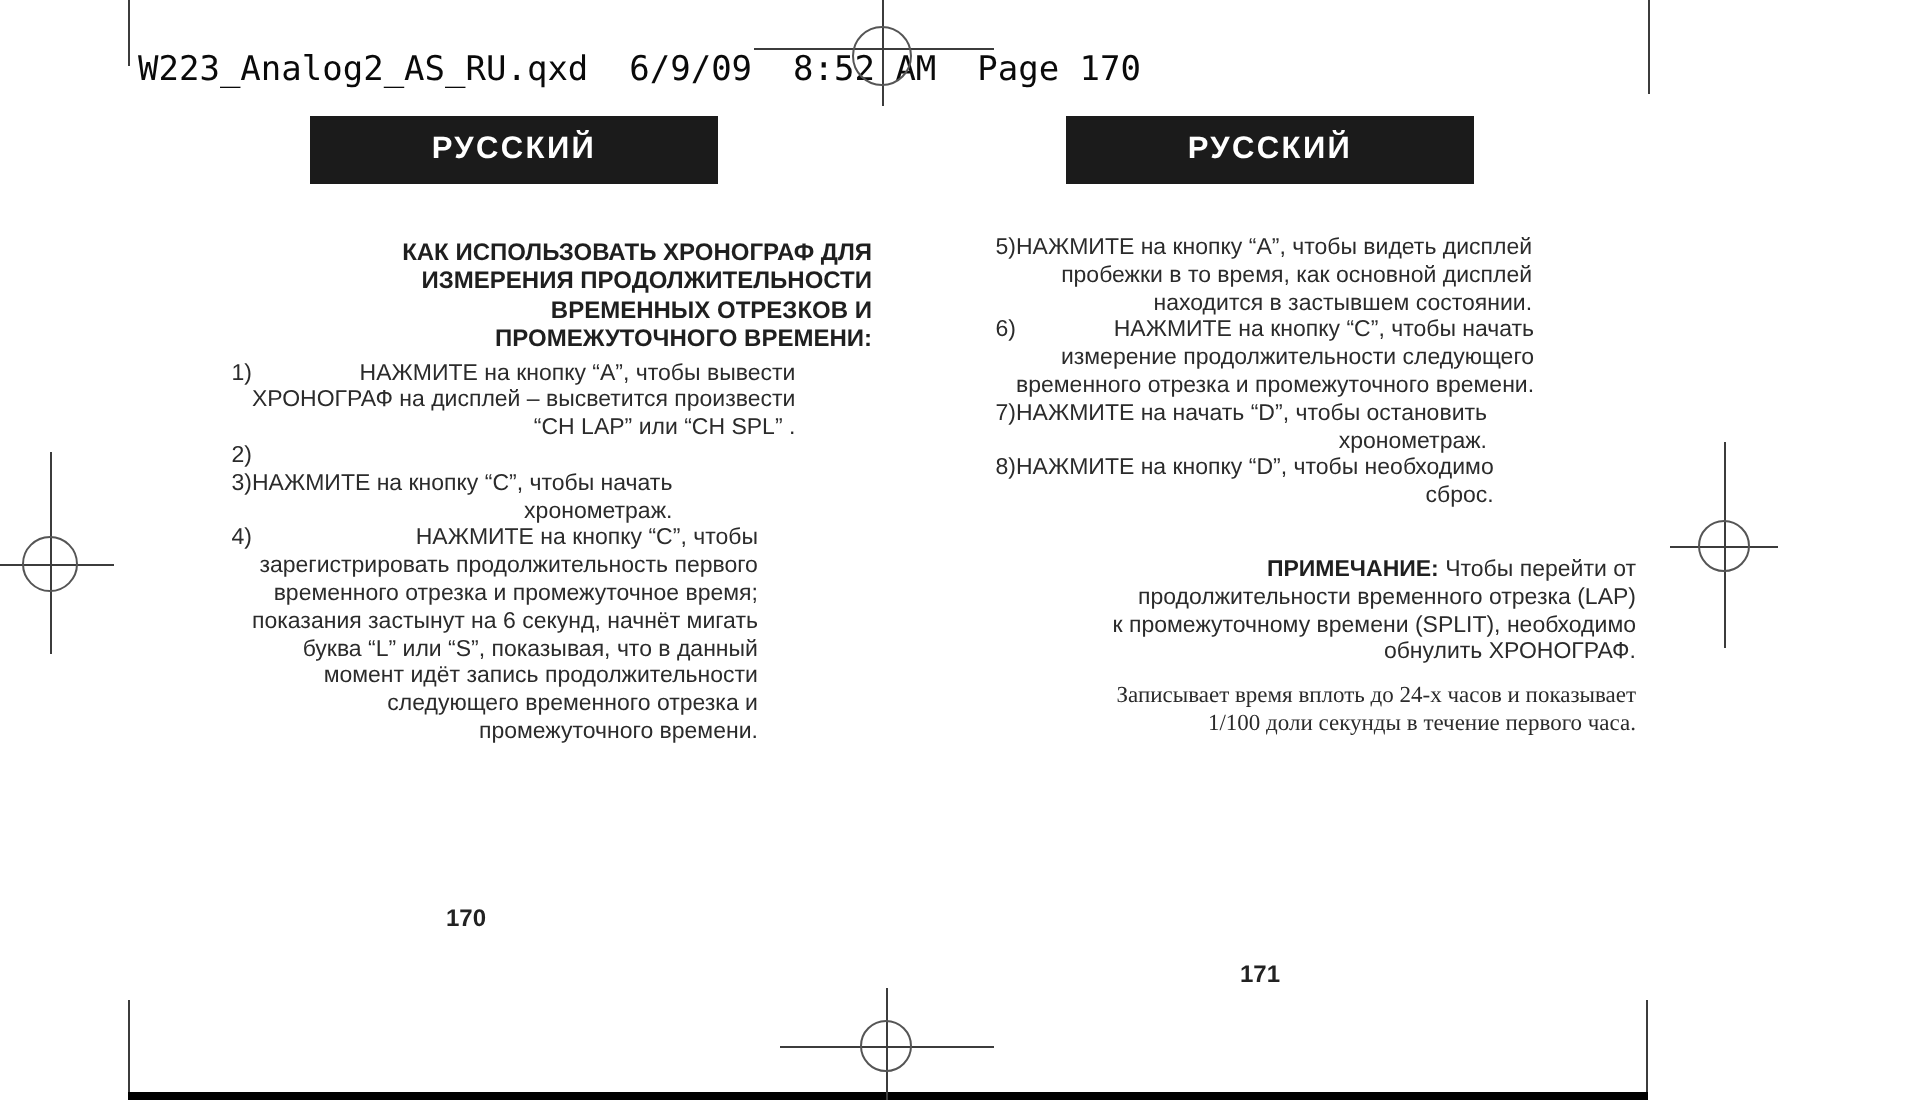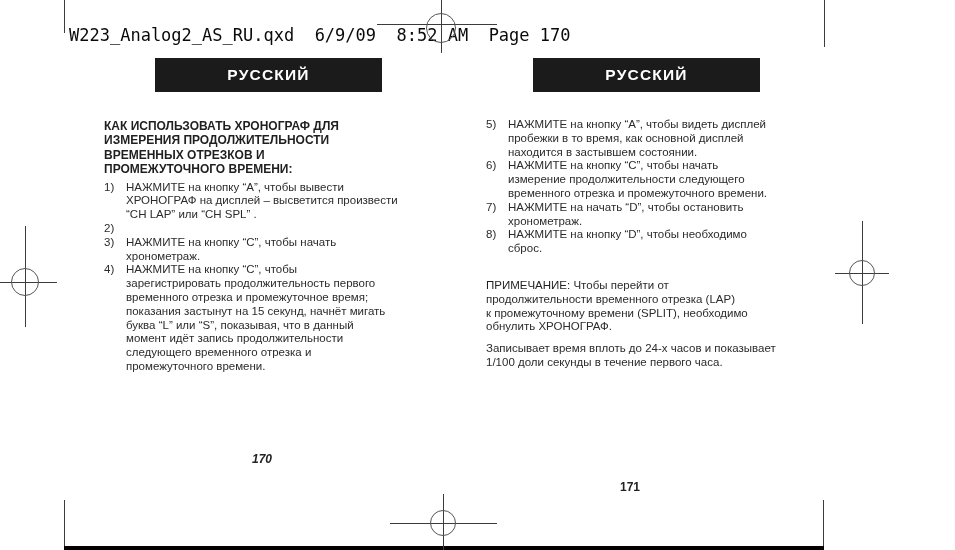--- a/index.html
+++ b/index.html
@@ -17,42 +17,42 @@
   }
 
   
   .vline { position:absolute; width:1px; background:#3c3c3c; }
   .hline { position:absolute; height:1px; background:#3c3c3c; }
   .circle { position:absolute; border:1.5px solid #555; border-radius:50%; background:transparent; box-sizing:border-box; }
   .bottom-bar { position:absolute; left:64px; top:546px; width:760px; height:4px; background:#000; }
 
   
   .banner {
-    position:absolute; width:227px; height:34px; background:#1b1b1b; color:#ffffff;
+    position:absolute; width:204px; height:34px; background:#1b1b1b; color:#ffffff;
     display:flex; align-items:center; justify-content:center;
     font-weight:bold; font-size:15.5px; letter-spacing:1.2px;
   }
   .banner-left  { left:155px; top:58px; }
   .banner-right { left:533px; top:58px; }
 
   
-  .col { position:absolute; width:332px; font-size:11.5px; line-height:13.8px; color:#2b2b2b; }
+  .col { position:absolute; width:332px; font-size:11.5px; line-height:13.8px; color:#2b2b2b;text-align:right; }
   .col-left  { left:104px; top:119px; }
   .col-right { left:486px; top:118px; }
   .doc-title { font-weight:bold; font-size:12px; line-height:14.4px; white-space:pre-line; margin:0 0 4px 0; color:#1f1f1f; }
   .li { display:flex; }
   .li .num { width:22px; flex:none; }
   .li .txt { white-space:pre-line; }
   .note { margin-top:23px; }
-  .note .label { font-weight:normal; color:#1f1f1f; }
+  .note .label { font-weight:bold; color:#1f1f1f; }
   .note .txt { white-space:pre-line; }
-  .para { margin-top:8px; white-space:pre-line; }
+  .para { margin-top:8px; white-space:pre-line;font-family:Liberation Serif, serif; }
 
   .pagenum { position:absolute; font-weight:bold; font-size:12px; color:#222; }
-  .pagenum-left  { left:252px; top:452px;font-style:italic; }
+  .pagenum-left  { left:223px; top:452px; }
   .pagenum-right { left:620px; top:480px; }
 </style>
 </head>
 <body>
 
 <div class="sheet">
 
   <div class="print-header">W223_Analog2_AS_RU.qxd  6/9/09  8:52 AM  Page 170</div>
 
   <div class="vline" style="left:64px; top:0; height:33px;"></div>
@@ -102,21 +102,21 @@
       <div class="li">
           <span class="num">3)</span>
           <span class="txt">НАЖМИТЕ на кнопку “C”, чтобы начать
 хронометраж.</span>
         </div>
       <div class="li">
           <span class="num">4)</span>
           <span class="txt">НАЖМИТЕ на кнопку “C”, чтобы
 зарегистрировать продолжительность первого
 временного отрезка и промежуточное время;
-показания застынут на 15 секунд, начнёт мигать
+показания застынут на 6 секунд, начнёт мигать
 буква “L” или “S”, показывая, что в данный
 момент идёт запись продолжительности
 следующего временного отрезка и
 промежуточного времени.</span>
         </div>
     </div>
   </div>
 
   <div class="col col-right">
     <div>

